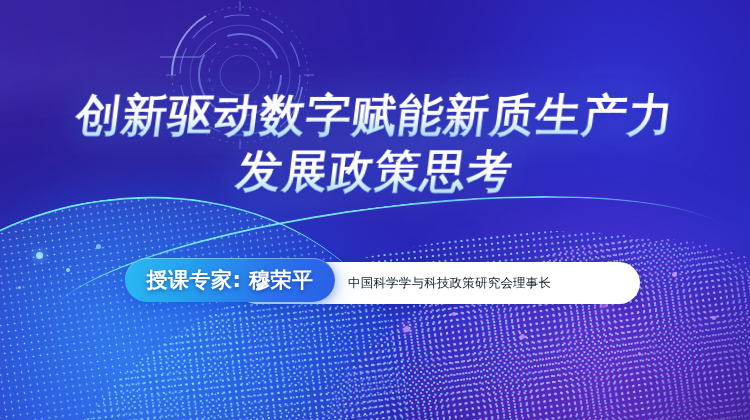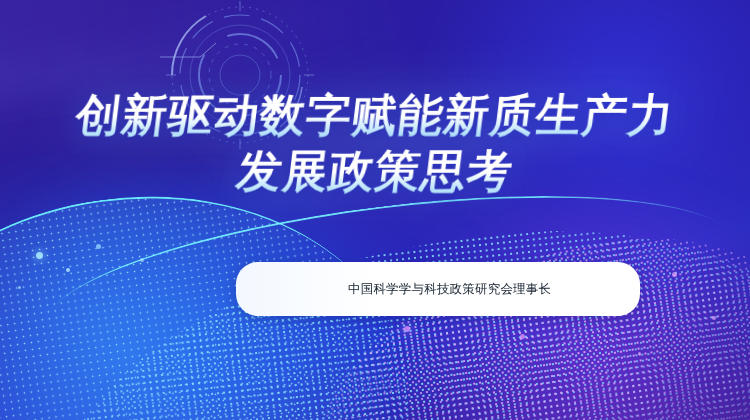--- a/index.html
+++ b/index.html
@@ -104,21 +104,21 @@
     color:transparent;-webkit-text-fill-color:transparent;
     filter:drop-shadow(0 2px 10px rgba(30,40,180,.85)) drop-shadow(0 0 22px rgba(120,190,255,.35));
     transform:skewX(-7deg);
     white-space:nowrap;
   }
   .t-line2{font-size:45px;}
 
   
   .speaker-row{position:absolute;left:0;top:258px;width:750px;height:52px;z-index:8;}
   .cred-panel{
-    position:absolute;left:236px;top:4px;width:404px;height:54px;
+    position:absolute;left:236px;top:4px;width:404px;height:42px;
     background:linear-gradient(90deg,#f3f8ff 0%,#ffffff 35%,#ffffff 100%);
     border-radius:22px;
     box-shadow:0 2px 12px rgba(10,20,90,.28);
     display:flex;align-items:center;
   }
   .cred-text{margin-left:112px;color:#14202e;font-size:12.5px;line-height:16px;
     font-family:"DejaVu Sans","Liberation Sans",sans-serif;white-space:nowrap;}
   .cred-text div{letter-spacing:.2px;}
   .badge{
     position:absolute;left:125px;top:0;width:210px;height:44px;
@@ -188,15 +188,18 @@
     <div class="t-line">创新驱动数字赋能新质生产力</div>
     <div class="t-line t-line2">发展政策思考</div>
   </div>
 
   <div class="speaker-row">
     <div class="cred-panel">
       <div class="cred-text">
         <div>中国科学学与科技政策研究会理事长</div>
       </div>
     </div>
+    <div class="badge">
+      <span class="badge-text">授课专家: 穆荣平</span>
+    </div>
   </div>
 
 </div>
 
 </body></html>

